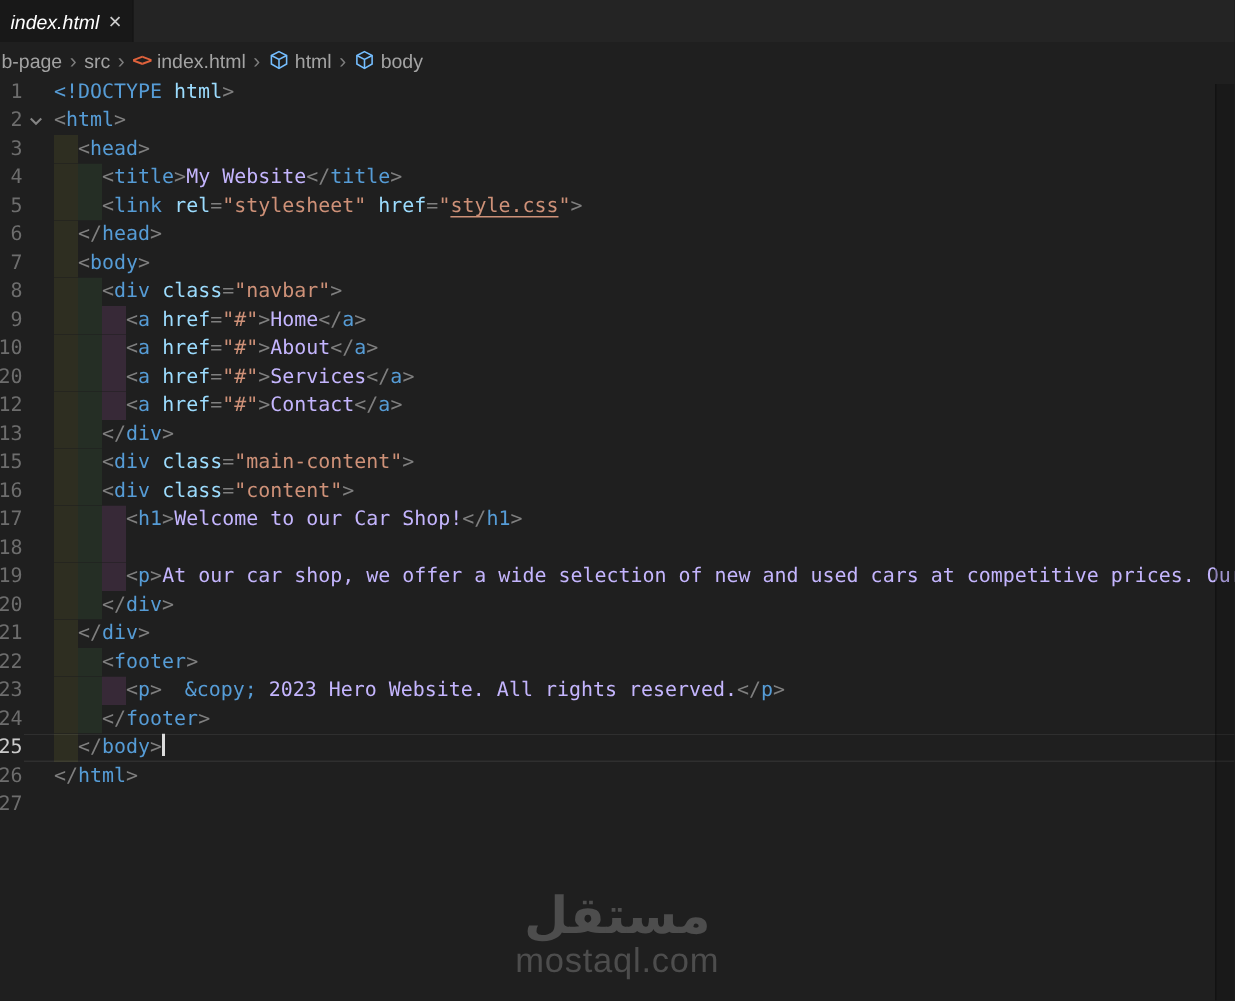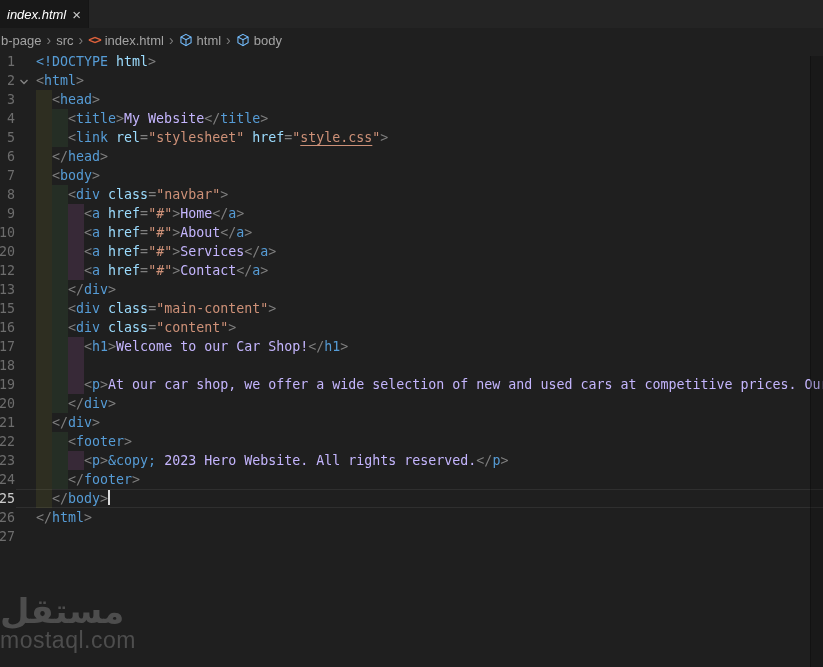--- a/index.html
+++ b/index.html
@@ -45,30 +45,30 @@
   .row.current .content { box-shadow: inset 0 1px 0 #2f2f2f, inset 0 -1px 0 #2f2f2f; }
   .band { position:absolute; top:0; bottom:0; width:2ch; }
   .b1 { left:20px;                 background:rgba(255,255,64,0.07); }
   .b2 { left:calc(20px + 2ch);     background:rgba(127,255,127,0.07); }
   .b3 { left:calc(20px + 4ch);     background:rgba(255,127,255,0.11); }
   .p { color:#7f7f7f; }
   .t { color:#569cd6; }
   .a { color:#9cdcfe; }
   .s { color:#ce9178; }
   .x { color:#c4b5fd; }
-  .e { color:#569cd6; }
+  .e { color:#569cd6;margin-left:15px; }
   .l { color:#ce9178; text-decoration:underline; text-underline-offset:3px; }
   .caret { display:inline-block; width:2px; height:15px; background:#dcdcdc; vertical-align:-2px; }
   
   .right-strip {
     position:absolute; top:56px; right:0; bottom:0; width:13px;
     background:rgba(0,0,0,0.18); border-left:1px solid rgba(0,0,0,0.25);
   }
   
-  .watermark { position:absolute; top:593px; left:0; width:823px; text-align:left; }
+  .watermark { position:absolute; top:593px; left:0; width:823px; text-align:center; }
   .wm-logo {
     color:#4d4d4d; font-size:34px; font-weight:bold; line-height:1.1;
     font-family:"DejaVu Sans", sans-serif;
   }
   .wm-site {
     color:#4d4d4d; font-size:23px; letter-spacing:0.5px; margin-top:-3px;
     font-family:"Liberation Sans", sans-serif;
   }
 </style>
 </head>

